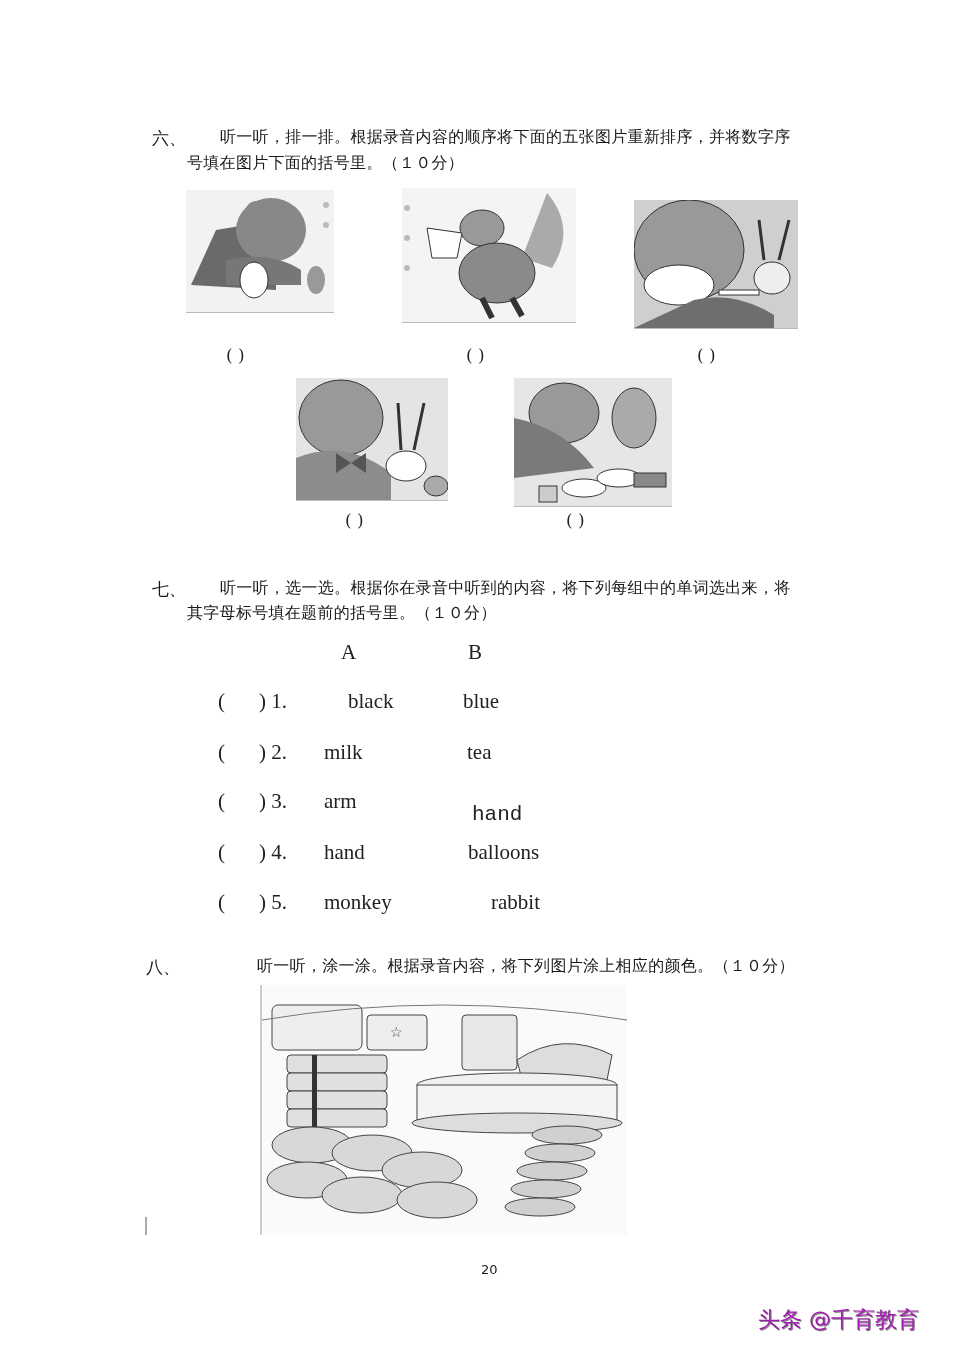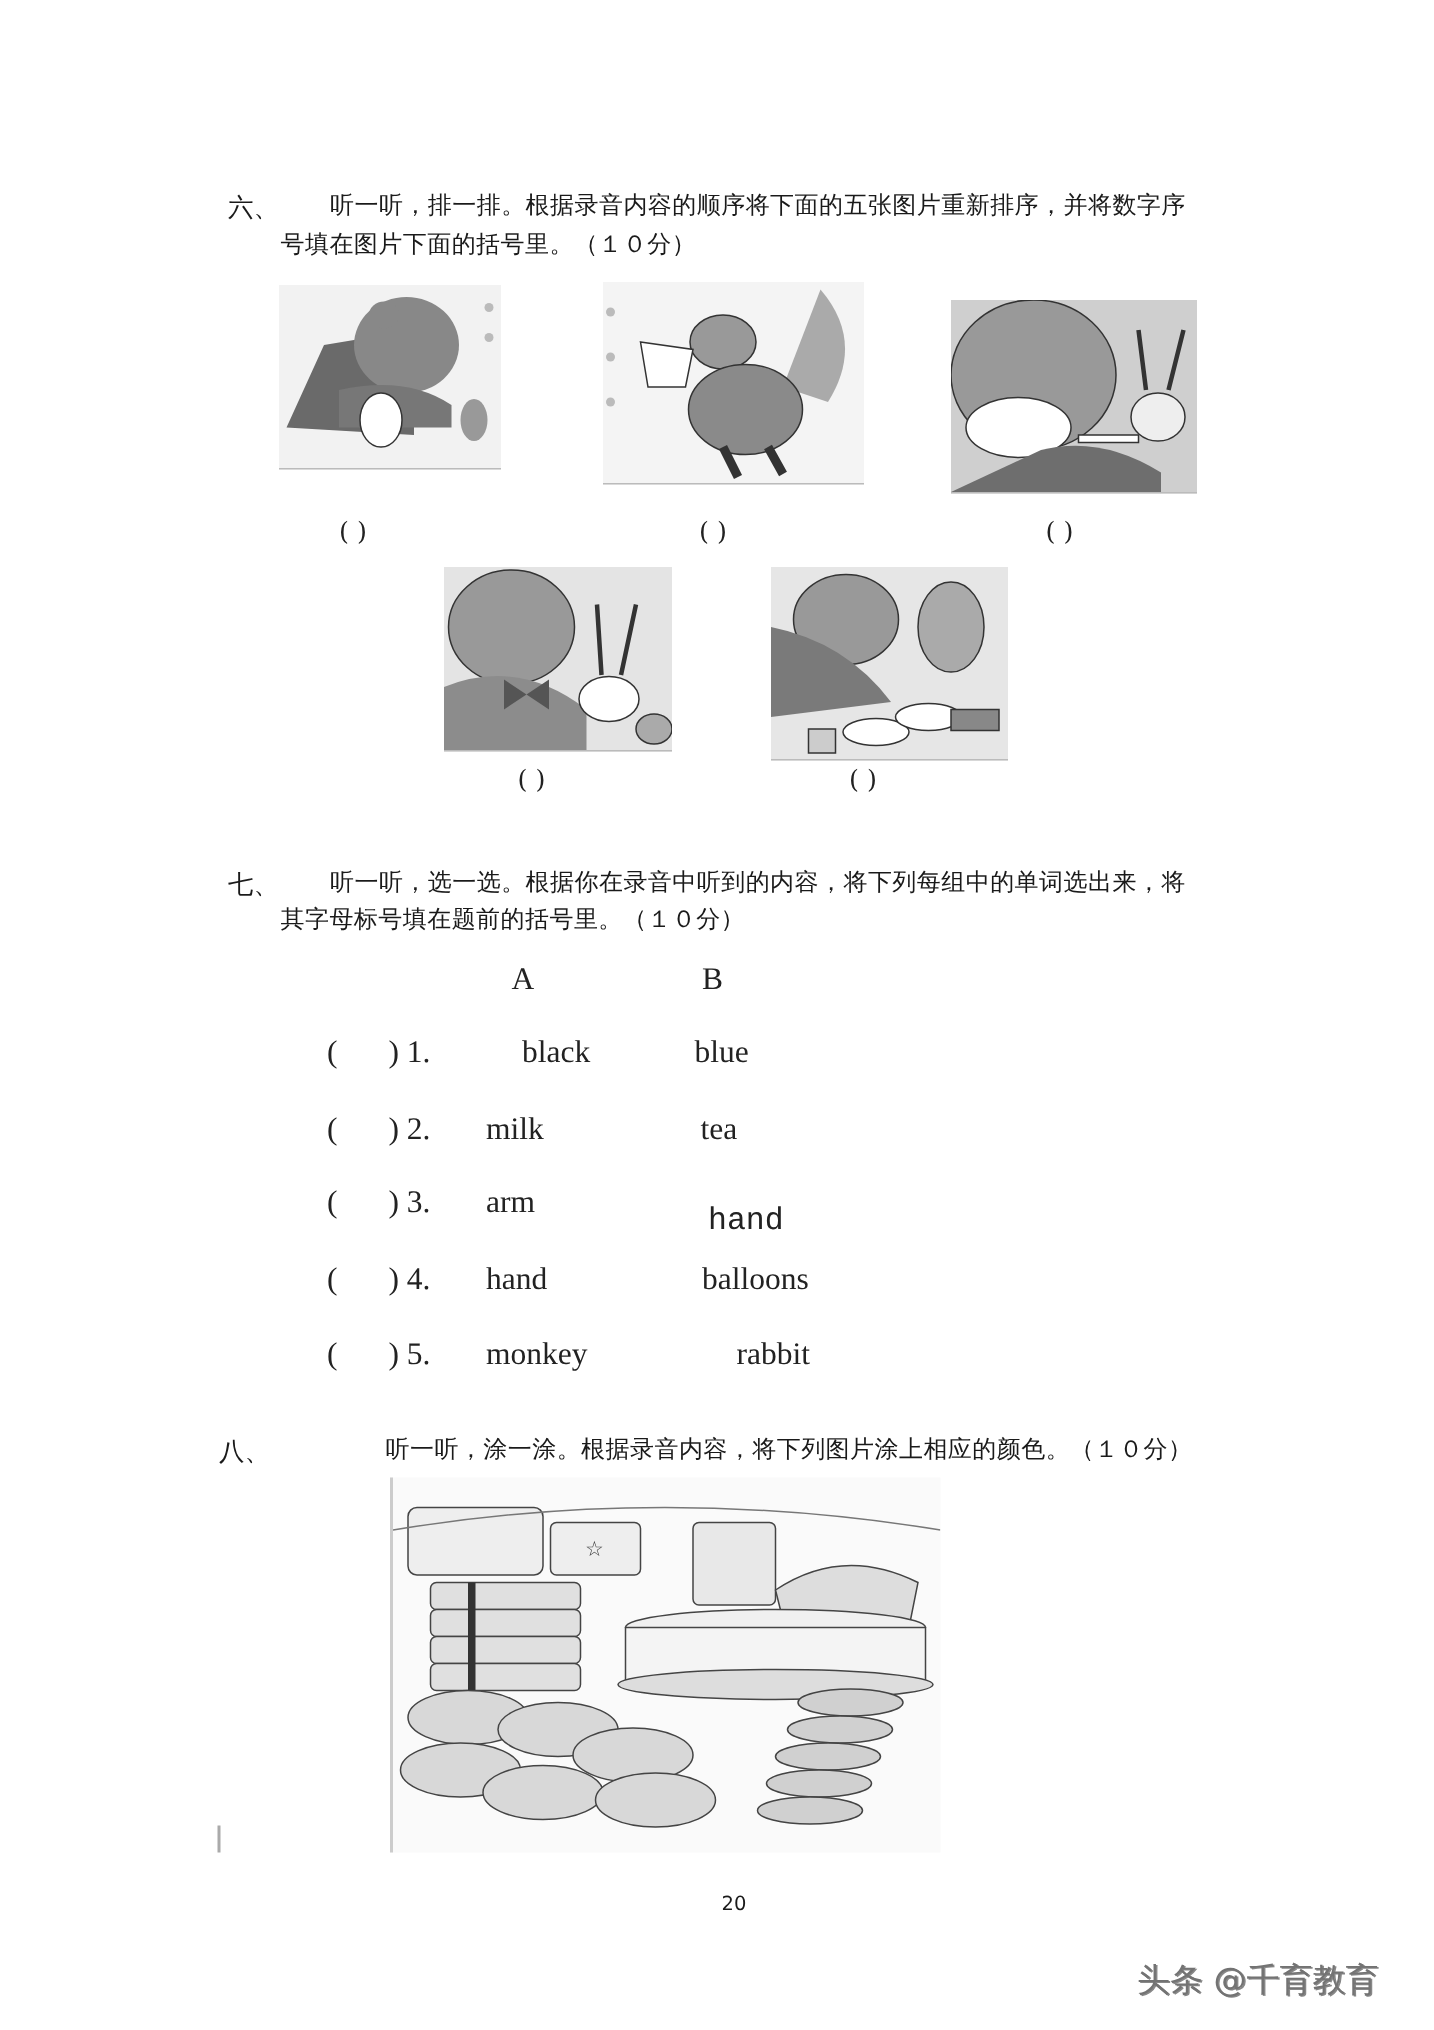--- a/index.html
+++ b/index.html
@@ -12,21 +12,21 @@
   .q-text { font-size:16px; line-height:25px; letter-spacing:0.3px; }
   .pic {
     position:absolute; background:#e9e9e9; overflow:hidden;
     border-bottom:1px solid #bbb;
   }
   .pic svg { width:100%; height:100%; display:block; }
   .paren { position:absolute; font-family:"DejaVu Serif", serif; font-size:17px; color:#222; }
   .word { position:absolute; font-family:"Liberation Serif", serif; font-size:21px; color:#222; }
   .colhead { position:absolute; font-family:"Liberation Serif", serif; font-size:21px; color:#222; }
   .pageno { position:absolute; font-size:13px; font-family:"DejaVu Sans", sans-serif;margin-left:12px; }
-  .watermark { position:absolute; font-size:22px; color:#737373; text-shadow:1px 1px 0 #888; font-family:"DejaVu Sans", sans-serif; }
+  .watermark { position:absolute; font-size:22px; color:#a21caf; text-shadow:1px 1px 0 #888; font-family:"DejaVu Sans", sans-serif; }
   .marginmark { position:absolute; width:2px; height:18px; background:#aaa; }
 </style>
 </head>
 <body>
 
 <div class="abs q-num" style="left:152px; top:127px;">六、</div>
 <div class="abs q-text" style="left:220px; top:124px;">听一听，排一排。根据录音内容的顺序将下面的五张图片重新排序，并将数字序</div>
 <div class="abs q-text" style="left:187px; top:150px;">号填在图片下面的括号里。（１０分）</div>
 
 <div class="pic" style="left:186px; top:190px; width:148px; height:122px; background:#f2f2f2;">

